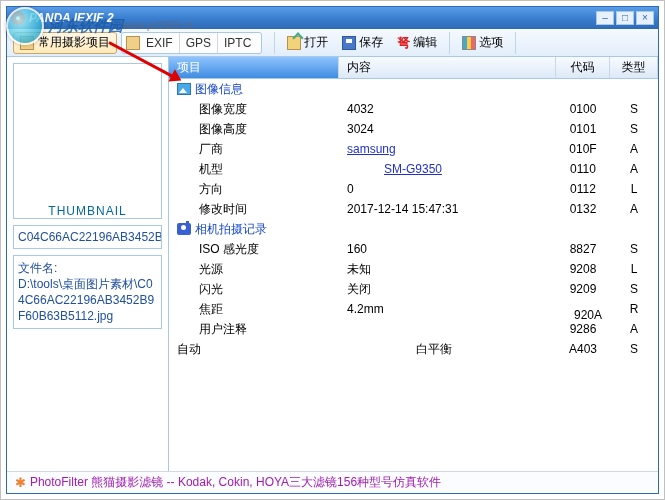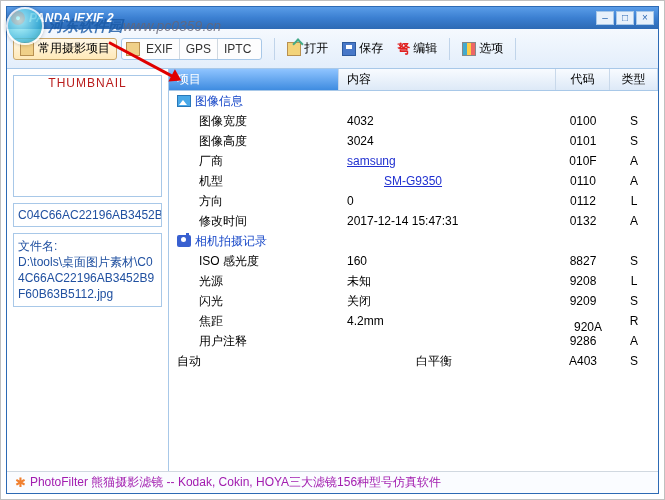--- a/index.html
+++ b/index.html
@@ -4,40 +4,40 @@
 <style>
 * { margin:0; padding:0; box-sizing:border-box; font-family:"Microsoft YaHei",Tahoma,Arial,sans-serif; font-size:12px; }
 body { background:#fff; width:665px; height:500px; overflow:hidden; position:relative; }
 .outer-border { width:665px; height:500px; border:1px solid #c0c0c0; position:relative; }
 .window { position:absolute; top:5px; left:5px; right:5px; bottom:5px; border:1px solid #2d6ab4; background:#fff; display:flex; flex-direction:column; }
 .titlebar { height:22px; background:linear-gradient(to bottom,#5a9de8,#3b7fd1 50%,#2d6ab4); display:flex; align-items:center; padding:0 4px; color:#fff; }
 .titlebar-icon { width:14px; height:14px; background:#d00; border-radius:50%; margin-right:4px; display:inline-flex; align-items:center; justify-content:center; font-size:9px; color:#fff; }
 .titlebar-title { font-weight:bold; font-style:italic; }
 .titlebar-ctrls { margin-left:auto; display:flex; gap:2px; }
 .titlebar-ctrls span { width:18px; height:14px; background:#e8f1fb; color:#2d6ab4; text-align:center; line-height:12px; font-size:10px; cursor:pointer; border:1px solid #a8c8e8; }
-.toolbar { height:40px; background:linear-gradient(to bottom,#f5f9fe,#e3eefb); border-bottom:1px solid #a8c8e8; display:flex; align-items:center; padding:0 6px; gap:2px; }
+.toolbar { height:28px; background:linear-gradient(to bottom,#f5f9fe,#e3eefb); border-bottom:1px solid #a8c8e8; display:flex; align-items:center; padding:0 6px; gap:2px; }
 .tb-group { display:flex; align-items:center; border:1px solid #a8c8e8; border-radius:3px; background:#fdfdfe; height:22px; padding:0 4px; margin-right:6px; }
 .tb-group-active { display:flex; align-items:center; border:1px solid #c9a76a; border-radius:3px; background:linear-gradient(to bottom,#fff8e8,#ffe9b8); height:22px; padding:0 6px; margin-right:2px; }
 .tb-tab { padding:0 6px; height:20px; line-height:20px; color:#333; cursor:pointer; }
 .tb-tab + .tb-tab { border-left:1px solid #d0d8e0; }
 .tb-sep { width:1px; height:22px; background:#c0d4ea; margin:0 4px; }
 .tb-btn { display:flex; align-items:center; gap:3px; padding:0 6px; height:22px; cursor:pointer; border-radius:2px; }
 .tb-icon { width:14px; height:14px; display:inline-block; }
 .ic-box { background:#f0d088; border:1px solid #b89050; }
 .ic-open { background:#f2d37a; border:1px solid #b89050; position:relative; }
 .ic-open::after { content:""; position:absolute; top:-3px; right:-2px; width:6px; height:6px; border-top:2px solid #4a8; border-right:2px solid #4a8; transform:rotate(-45deg); }
 .ic-save { background:#4878c8; border:1px solid #2d5a9e; position:relative; }
 .ic-save::after { content:""; position:absolute; top:2px; left:3px; width:6px; height:4px; background:#fff; }
 .ic-edit { color:#e02020; font-size:13px; font-weight:bold; }
 .ic-opt { background:linear-gradient(to right,#4ac 33%,#fc4 33% 66%,#e66 66%); border:1px solid #888; }
 .ic-fast { width:14px; height:14px; background:#3a3; border-radius:50%; position:relative; }
 .ic-fast::after { content:""; position:absolute; top:3px; left:5px; border-left:5px solid #fff; border-top:4px solid transparent; border-bottom:4px solid transparent; }
 .main { flex:1; display:flex; overflow:hidden; }
 .sidebar { width:162px; border-right:1px solid #a8c8e8; padding:6px; display:flex; flex-direction:column; gap:6px; background:#fff; }
-.thumb-box { border:1px solid #a8c8e8; height:122px; display:flex; align-items:flex-start; justify-content:center; color:#b91c1c; letter-spacing:1px; }
+.thumb-box { border:1px solid #a8c8e8; height:156px; display:flex; align-items:flex-end; justify-content:center; color:#0369a1; letter-spacing:1px; }
 .hash-box { border:1px solid #a8c8e8; padding:4px; color:#2050a0; overflow:hidden; white-space:nowrap; }
 .fname-box { border:1px solid #a8c8e8; padding:4px; color:#2050a0; word-break:break-all; line-height:16px; flex:0 0 auto; }
 .content { flex:1; overflow:hidden; display:flex; flex-direction:column; }
 .grid-head { display:flex; height:22px; background:linear-gradient(to bottom,#f8fbff,#dde9f7); border-bottom:1px solid #a8c8e8; }
 .gh { border-right:1px solid #c8d8ea; padding:0 8px; display:flex; align-items:center; }
 .col-item { width:170px; }
 .col-content { flex:1; }
 .col-code { width:54px; text-align:center; justify-content:center; }
 .col-type { width:48px; text-align:center; justify-content:center; }
 .grid-head .col-item { background:linear-gradient(to bottom,#8fc4ff,#3f8ce0); color:#fff; }
@@ -53,21 +53,21 @@
 .gi-cam::after { content:""; position:absolute; top:-2px; right:2px; width:3px; height:2px; background:#3860d0; }
 .linkv { color:#2030d0; text-decoration:underline; cursor:pointer; }
 .footer { height:22px; border-top:1px solid #d0d8e0; padding:0 8px; display:flex; align-items:center; gap:4px; background:#fafcff; }
 .ft-icon { color:#f08030; font-size:13px; }
 .ft-text { color:#a21caf; }
 
 .watermark { position:absolute; top:6px; left:5px; pointer-events:none; display:flex; align-items:center; gap:4px; opacity:0.82; }
 .wm-disc { width:38px; height:38px; border-radius:50%; background:radial-gradient(circle at 35% 35%,#bff,#4bd 60%,#189 100%); border:2px solid #fff; box-shadow:0 0 4px rgba(0,0,0,.3); }
 .wm-text { display:flex; flex-direction:row; line-height:14px; }
 .wm-text b { color:#1a5aa6; font-size:15px; font-style:italic; }
-.wm-text span { color:#667; font-size:14px;font-style:italic; }
+.wm-text span { color:#667; font-size:10px; }
 
 .arrow { position:absolute; top:40px; left:108px; width:80px; height:42px; pointer-events:none; }
 .arrow-line { position:absolute; top:0; left:0; width:72px; height:3px; background:#e00000; transform-origin:left center; transform:rotate(28deg); }
 .arrow-head { position:absolute; top:30px; left:62px; width:0; height:0; border-left:11px solid #e00000; border-top:7px solid transparent; border-bottom:7px solid transparent; transform:rotate(28deg); }
 </style>
 </head>
 <body>
 
 <div class="outer-border">
 <div class="window">

